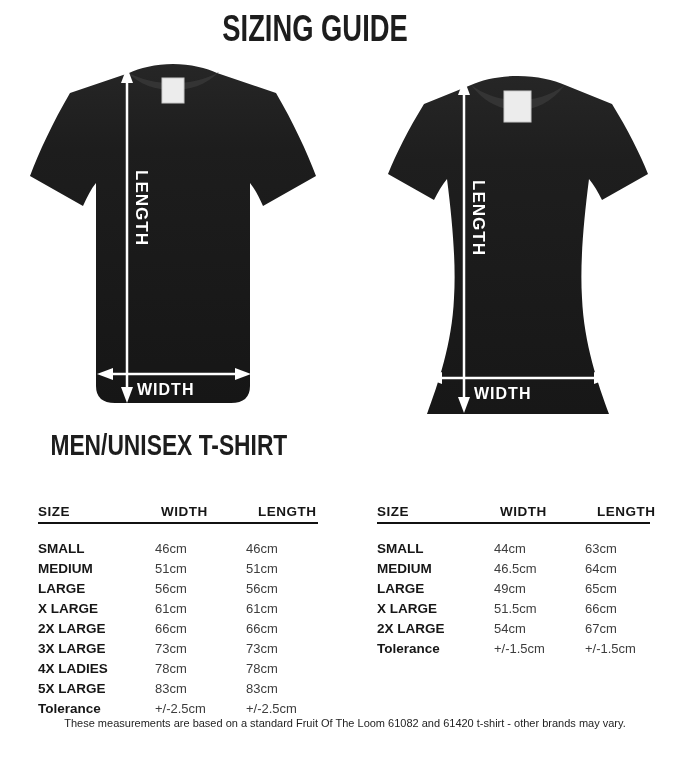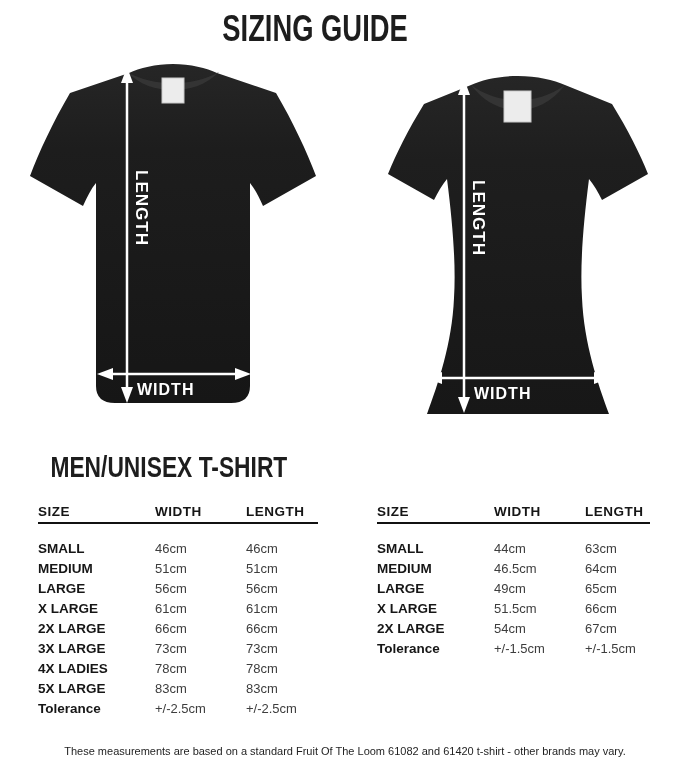--- a/index.html
+++ b/index.html
@@ -12,37 +12,37 @@
 
   .title {
     position:absolute; top:8px; left:0; width:631px; text-align:center;
     font-size:36px; font-weight:800; color:#1d1d1d; letter-spacing:0px;
   }
 
   .shirts { position:absolute; top:56px; left:0; width:690px; display:flex; }
   .shirt-col { width:50%; display:flex; justify-content:center; }
   .shirt-col.ladies svg { margin-top:10px; }
 
-  .section-headings { position:absolute; top:450px; left:0; width:677px; display:flex; }
+  .section-headings { position:absolute; top:428px; left:0; width:677px; display:flex; }
   .section-headings .h { width:50%; text-align:center; font-size:30px; font-weight:800; color:#1d1d1d; }
 
   .table { position:absolute; top:500px; }
   .table.mens   { left:38px;  width:280px; }
   .table.ladies { left:377px; width:273px; }
   .tr { display:grid; grid-template-columns:117px 91px 72px; height:20px; align-items:center; }
   .ladies .tr { grid-template-columns:117px 91px 65px; }
-  .thead .tr { height:22px; }
+  .thead .tr { height:22px;gap:6px; }
   .thead span { font-size:13.5px; font-weight:700; letter-spacing:0.5px; color:#161616; }
   .hline { border-bottom:2px solid #111; margin-bottom:14px; }
   .cell-size  { font-size:13.5px; font-weight:700; color:#161616; }
   .cell-value { font-size:13px; font-weight:400; color:#3d3d3d; }
 
   .footer {
     position:absolute; top:717px; left:0; width:690px; text-align:center;
-    font-size:11px; color:#1e1e1e;margin-top:28px;
+    font-size:11px; color:#1e1e1e;
   }
   svg text { font-family:"Liberation Sans", sans-serif; }
 </style>
 </head>
 <body>
 
 <div class="title">
   <span class="condensed">SIZING GUIDE</span>
 </div>
 

